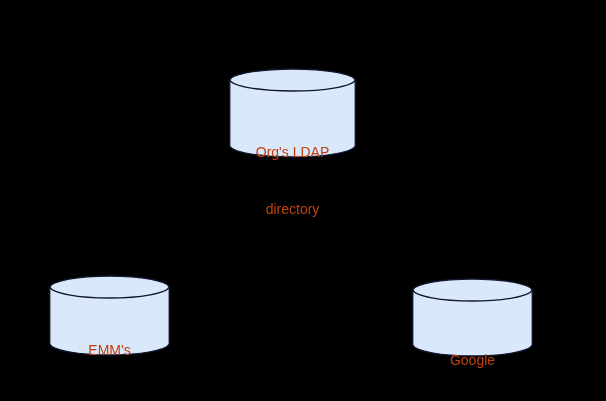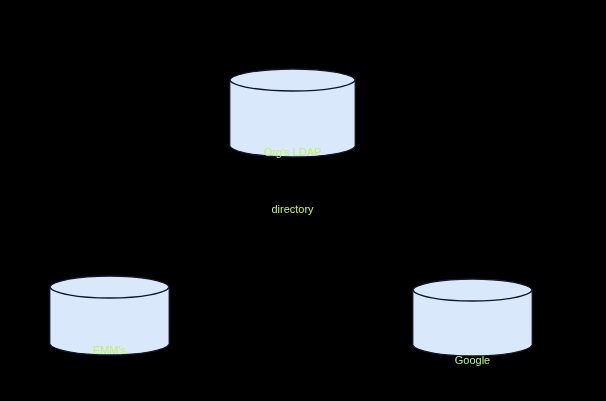--- a/index.html
+++ b/index.html
@@ -24,22 +24,22 @@
     position: absolute;
     top: 0;
     left: 0;
     overflow: visible;
   }
   .cyl-label {
     position: absolute;
     left: 0;
     width: 100%;
     text-align: center;
-    color: #bef264;
-    font-size: 11px;
+    color: #c2410c;
+    font-size: 14px;
     line-height: 19px;
     font-family: "Liberation Sans", sans-serif;
     white-space: pre;
     pointer-events: none;
   }
   .cyl-label span {
     display: block;
   }
 </style>
 </head>

